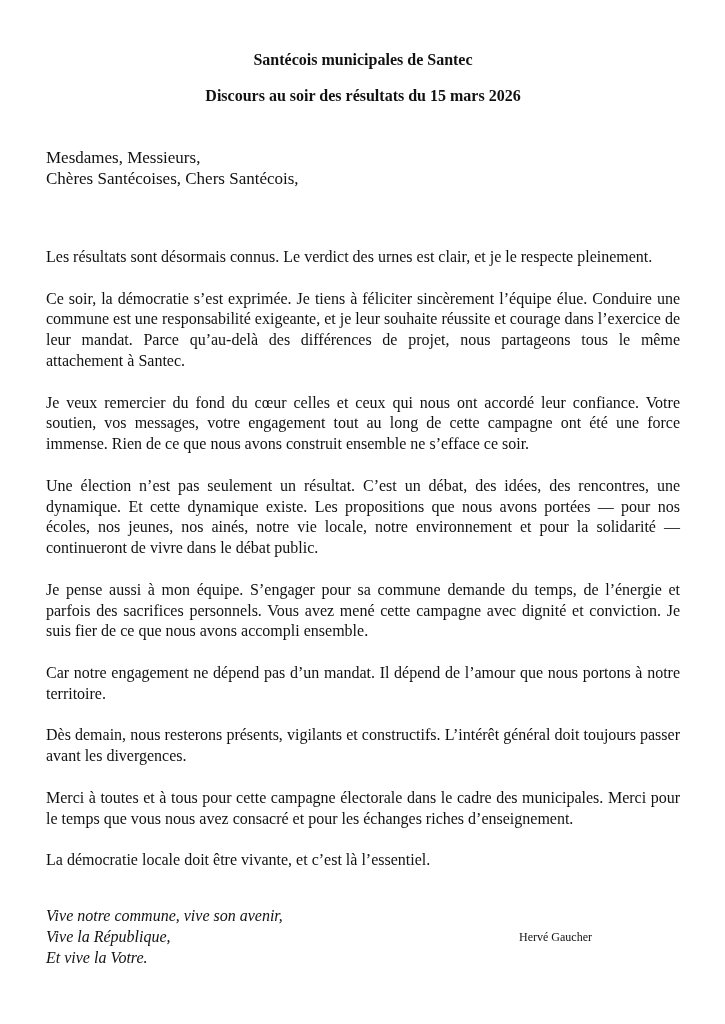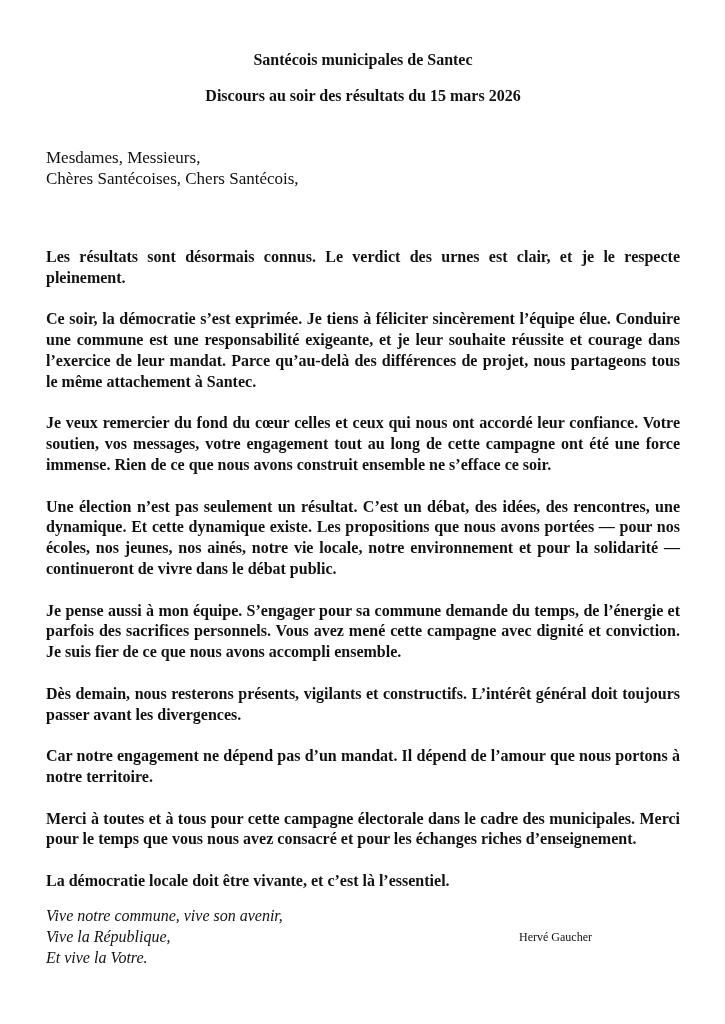--- a/index.html
+++ b/index.html
@@ -46,21 +46,20 @@
       left: 0;
       top: 247px;
       width: 634px;
       font-size: 16px;
       line-height: 20.8px;
     }
     .para {
       margin: 0 0 20.8px 0;
       text-align: justify;
       text-align-last: left;
-      font-weight: bold;
     }
     .closing {
       position: absolute;
       left: 0;
       top: 906px;
       width: 634px;
       font-size: 16px;
       line-height: 20.8px;
       font-style: italic;
     }
@@ -85,22 +84,22 @@
     <div>Mesdames, Messieurs,</div>
     <div>Chères Santécoises, Chers Santécois,</div>
   </div>
 
   <div class="body">
     <p class="para">Les résultats sont désormais connus. Le verdict des urnes est clair, et je le respecte pleinement.</p>
     <p class="para">Ce soir, la démocratie s’est exprimée. Je tiens à féliciter sincèrement l’équipe élue. Conduire une commune est une responsabilité exigeante, et je leur souhaite réussite et courage dans l’exercice de leur mandat. Parce qu’au-delà des différences de projet, nous partageons tous le même attachement à Santec.</p>
     <p class="para">Je veux remercier du fond du cœur celles et ceux qui nous ont accordé leur confiance. Votre soutien, vos messages, votre engagement tout au long de cette campagne ont été une force immense. Rien de ce que nous avons construit ensemble ne s’efface ce soir.</p>
     <p class="para">Une élection n’est pas seulement un résultat. C’est un débat, des idées, des rencontres, une dynamique. Et cette dynamique existe. Les propositions que nous avons portées — pour nos écoles, nos jeunes, nos ainés, notre vie locale, notre environnement et pour la solidarité — continueront de vivre dans le débat public.</p>
     <p class="para">Je pense aussi à mon équipe. S’engager pour sa commune demande du temps, de l’énergie et parfois des sacrifices personnels. Vous avez mené cette campagne avec dignité et conviction. Je suis fier de ce que nous avons accompli ensemble.</p>
+    <p class="para">Car notre engagement ne dépend pas d’un mandat. Il dépend de l’amour que nous portons à notre territoire.</p>
     <p class="para">Dès demain, nous resterons présents, vigilants et constructifs. L’intérêt général doit toujours passer avant les divergences.</p>
-    <p class="para">Car notre engagement ne dépend pas d’un mandat. Il dépend de l’amour que nous portons à notre territoire.</p>
     <p class="para">Merci à toutes et à tous pour cette campagne électorale dans le cadre des municipales. Merci pour le temps que vous nous avez consacré et pour les échanges riches d’enseignement.</p>
     <p class="para">La démocratie locale doit être vivante, et c’est là l’essentiel.</p>
   </div>
 
   <div class="closing">
     <div>Vive notre commune, vive son avenir,</div>
     <div>Vive la République,</div>
     <div>Et vive la Votre.</div>
   </div>
 

